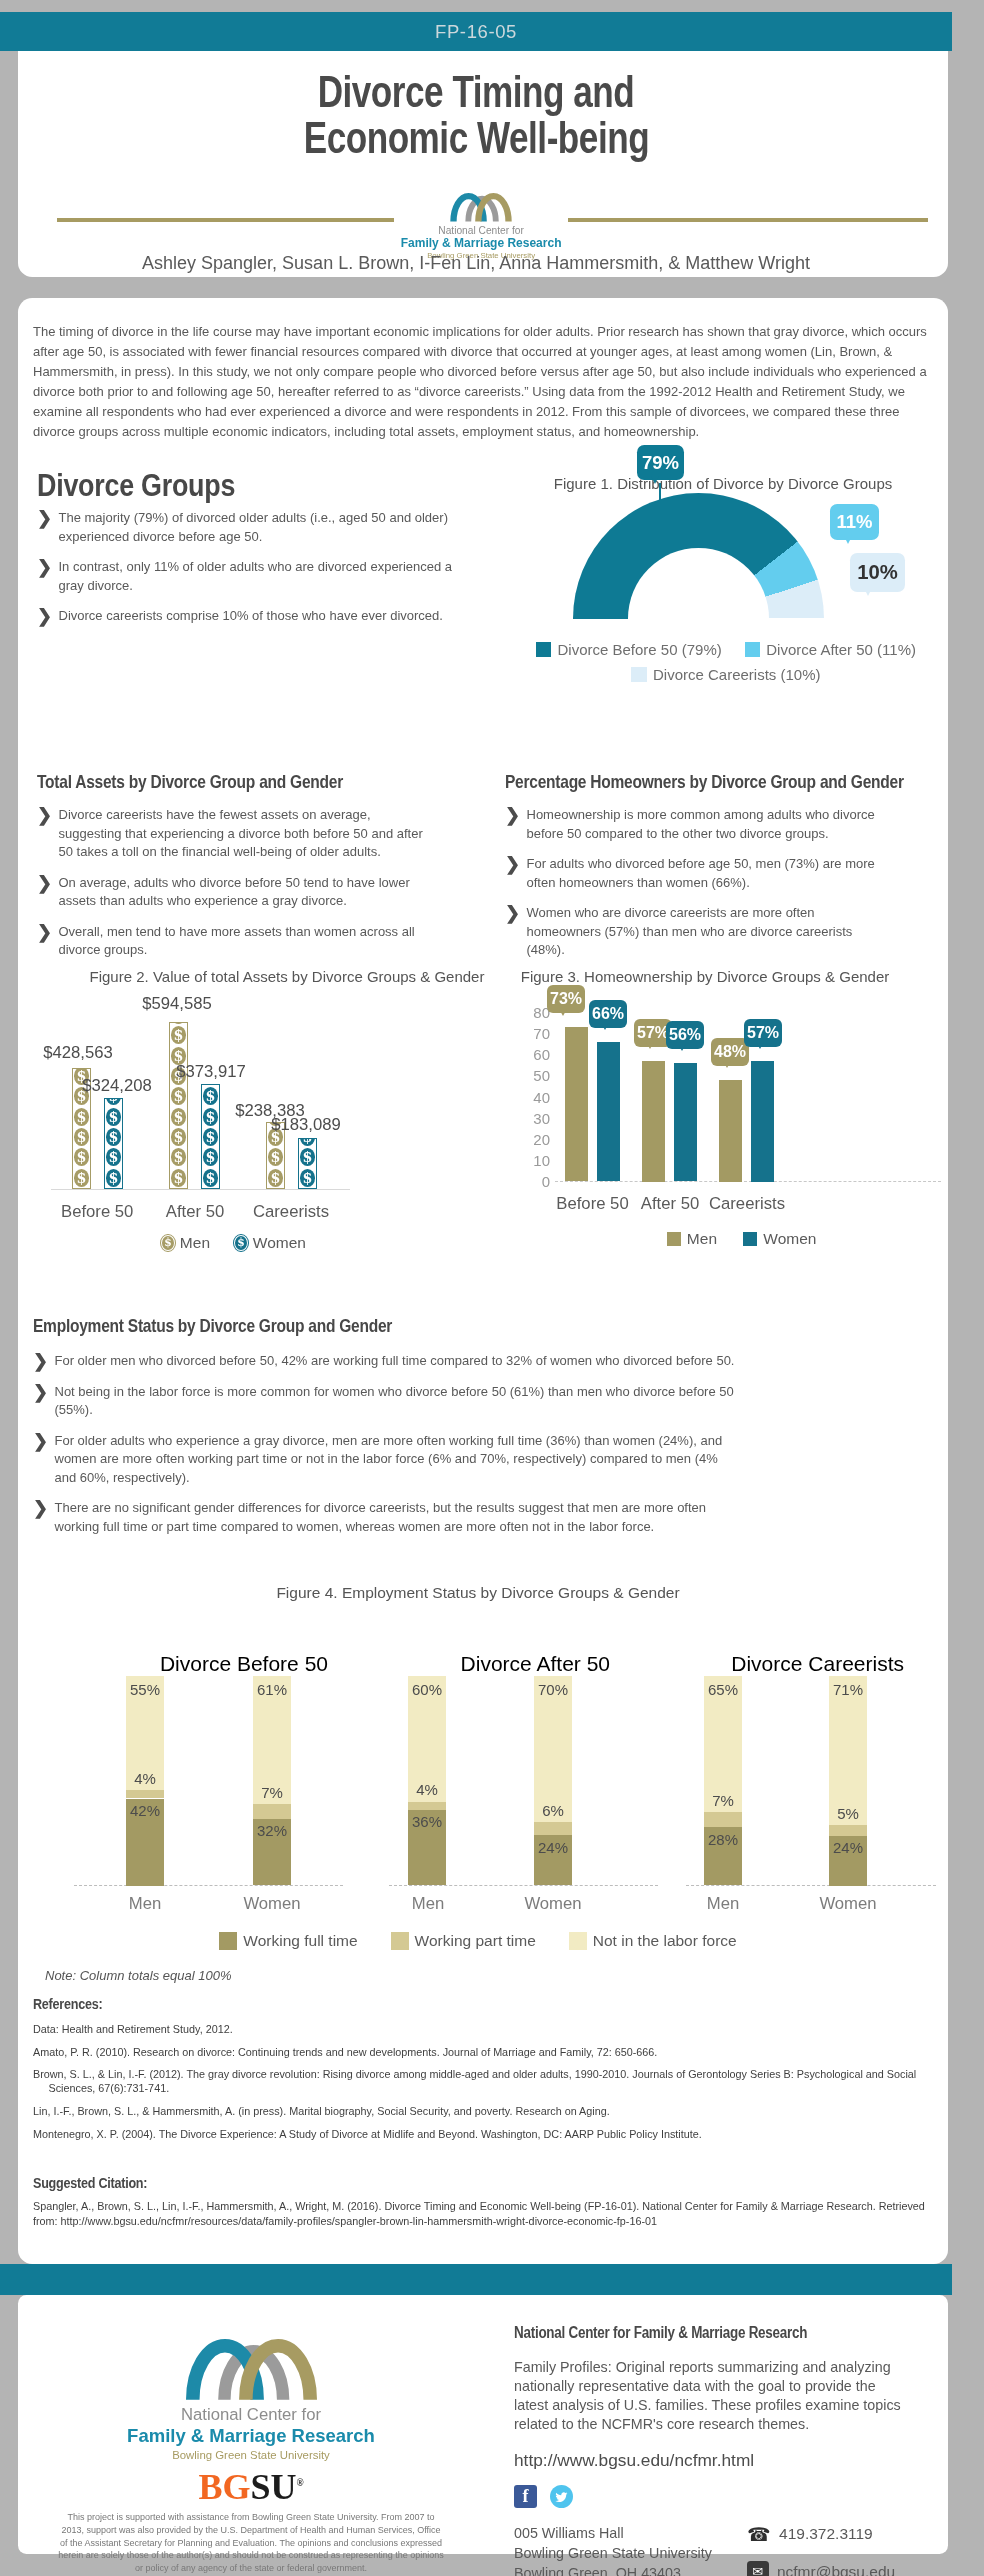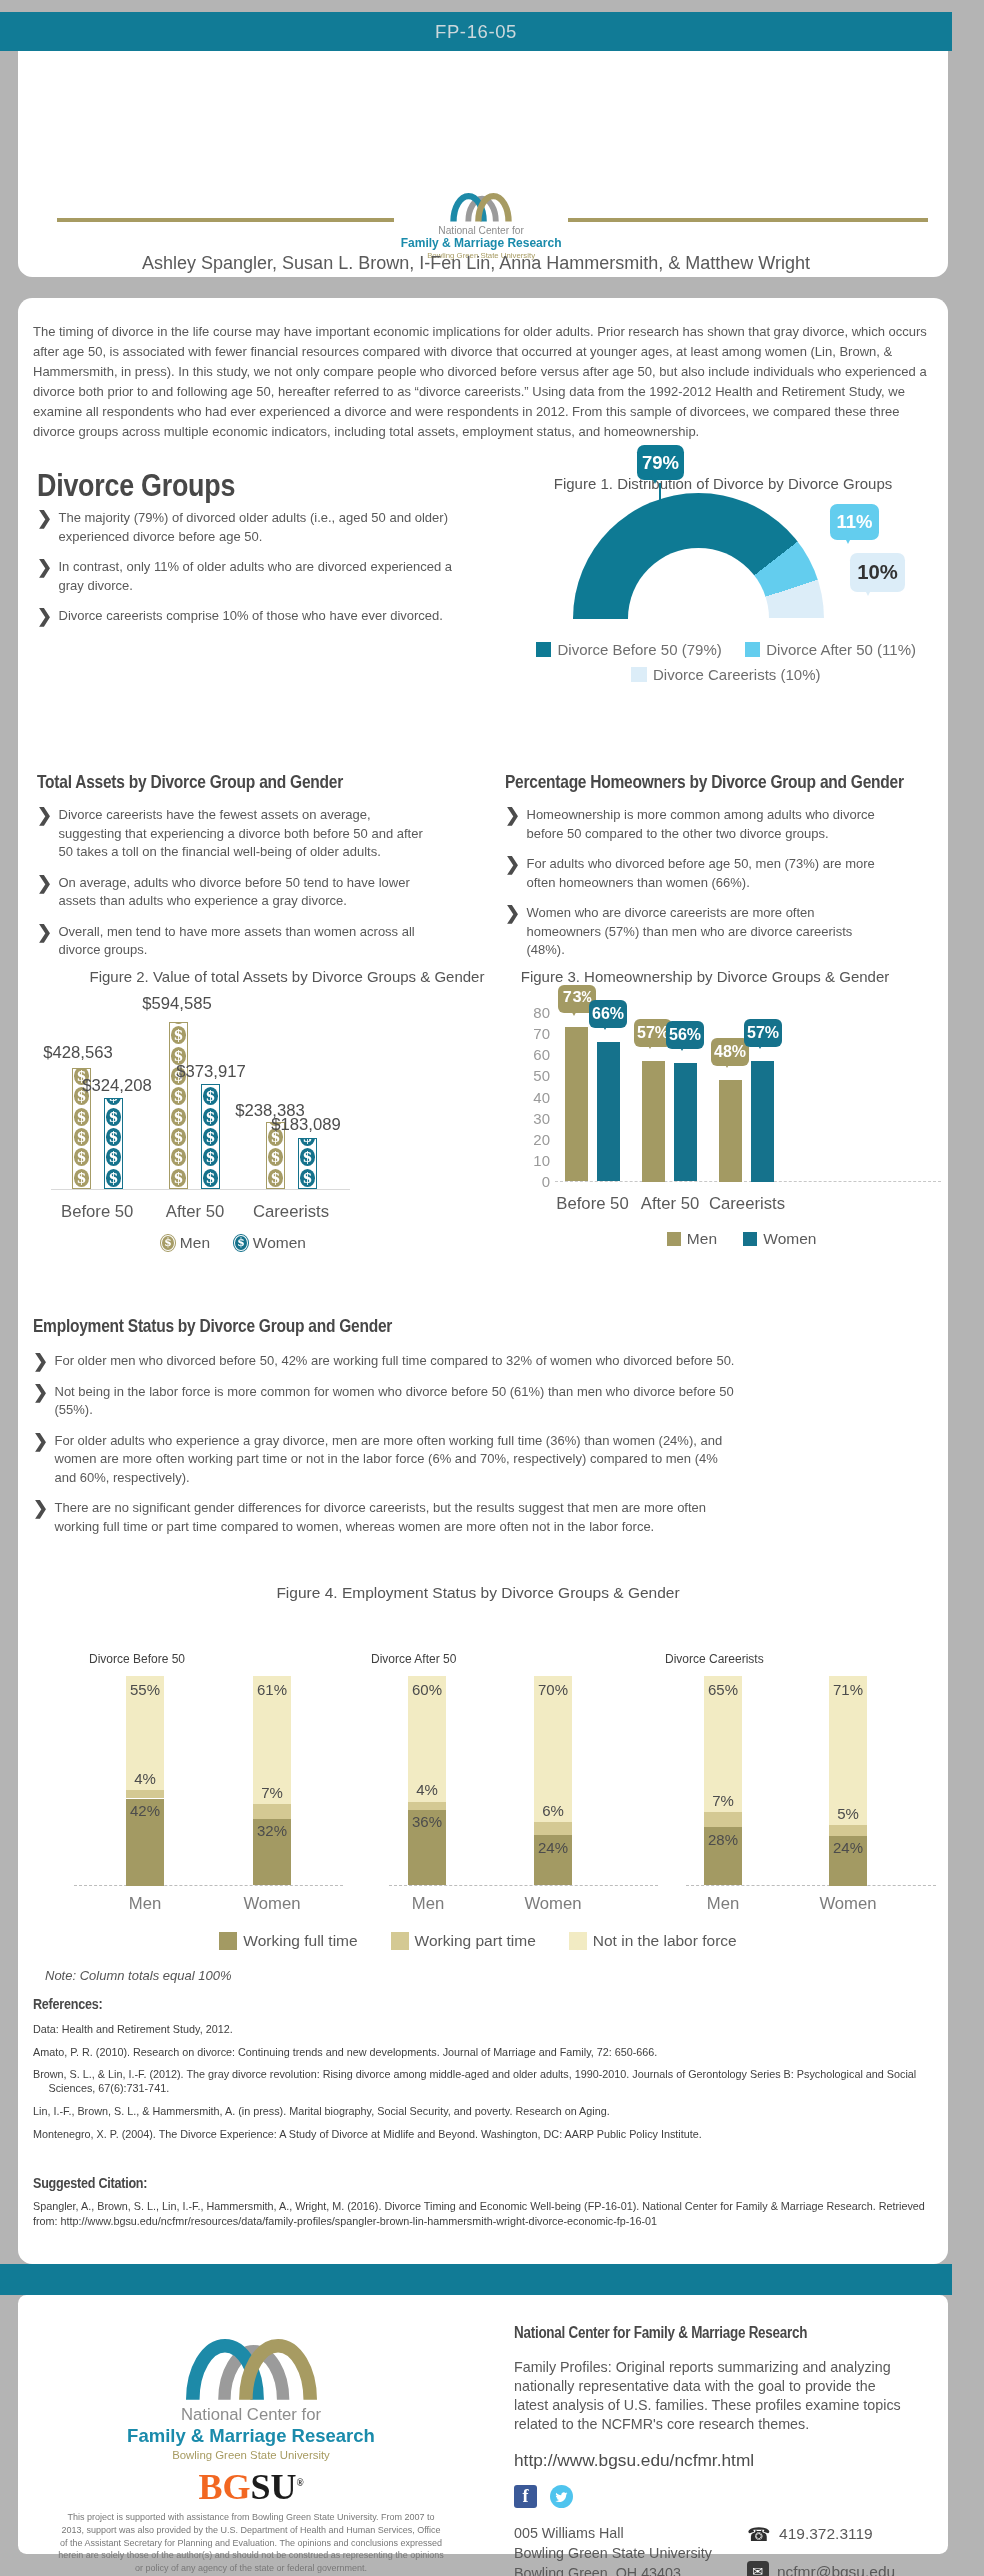--- a/index.html
+++ b/index.html
@@ -60,21 +60,21 @@
   .tick{position:absolute;width:24px;text-align:right;font-size:15px;color:#9a9a9a;}
   .f3dash{position:absolute;left:29px;top:189px;width:386px;border-top:1.8px dashed #c8c8c8;}
   .hbar{position:absolute;width:23px;background:var(--c);}
   .bub{position:absolute;width:38px;height:27.5px;border-radius:6px;background:var(--c);text-align:center;font-size:16px;font-weight:bold;color:#fff;line-height:27.5px;}
   .bub::after{content:"";position:absolute;bottom:-6.6px;left:12px;border:4.2px solid transparent;border-top:7.2px solid var(--c);}
   #f3legend{position:absolute;left:108px;top:238px;width:215px;display:flex;justify-content:center;gap:26px;}
   .lgsq{display:inline-flex;align-items:center;gap:6px;font-size:15.5px;color:#5a5a5a;}
   .lgsq .sw{width:14.3px;height:14.3px;}
   
   #fig4{position:absolute;left:36px;top:1650px;width:914px;height:311px;}
-  .gname{position:absolute;width:239px;text-align:left;font-size:12px;color:#404040;top:2.4px;}
+  .gname{position:absolute;width:239px;text-align:right;font-size:21px;color:#000000;top:2.4px;}
   .scol{position:absolute;top:26px;width:38px;height:209px;}
   .seg{position:absolute;left:0;width:38px;}
   .slab{position:absolute;width:38px;text-align:center;font-size:15px;color:#4c4c4c;}
   .xlab{position:absolute;width:72px;text-align:center;font-size:16.7px;color:#7c7c7c;top:244px;}
   .f4dash{position:absolute;top:235px;border-top:1.8px dashed #bdbdbd;}
   #f4legend{position:absolute;left:143px;top:282px;width:598px;display:flex;justify-content:center;gap:33px;}
   .lgsq .swb{width:18px;height:18px;display:inline-block;}
   .note{position:absolute;left:45px;top:1968px;font-size:13px;font-style:italic;color:#555;}
   
   .ref{font-size:10.8px;line-height:13.7px;color:#3f3f3f;margin-bottom:9px;padding-left:15.5px;text-indent:-15.5px;}
@@ -107,20 +107,24 @@
 </head>
 <body>
 
 <div class="page">
 
   <div class="topbar">
     <span>FP-16-05</span>
   </div>
 
   <section class="card title-card"></section>
+  <div class="big-title">
+    <span class="sq">Divorce Timing and</span><br>
+    <span class="sq">Economic Well-being</span>
+  </div>
   <div class="gold-rule abs"></div>
   <div class="logo-block">
     <svg width="72" height="45" viewBox="0 0 240 170">
       <path d="M72 168 A52 86 0 0 1 176 168" stroke="#9b9b9b" stroke-width="22" fill="none"></path>
       <path d="M16 168 A57 96 0 0 1 130 168" stroke="#1d8aa8" stroke-width="24" fill="none"></path>
       <path d="M110 168 A57 96 0 0 1 224 168" stroke="#a79b62" stroke-width="24" fill="none"></path>
     </svg>
     <div class="l1">National Center for</div>
     <div class="l2">Family &amp; Marriage Research</div>
     <div class="l3">Bowling Green State University</div>
@@ -288,21 +292,21 @@
   <div class="tick" style="left: 0px; top: 181px;">0</div>
       <div class="tick" style="left: 0px; top: 160px;">10</div>
       <div class="tick" style="left: 0px; top: 139px;">20</div>
       <div class="tick" style="left: 0px; top: 118px;">30</div>
       <div class="tick" style="left: 0px; top: 97px;">40</div>
       <div class="tick" style="left: 0px; top: 75px;">50</div>
       <div class="tick" style="left: 0px; top: 54px;">60</div>
       <div class="tick" style="left: 0px; top: 33px;">70</div>
       <div class="tick" style="left: 0px; top: 12px;">80</div>
       <div class="hbar" style="left: 39px; top: 35px; height: 154px; --c: #a39a63;"></div>
-      <div class="bub" style="left: 32px; top: -6.6px; font-family: Liberation Mono, monospace; --c: #a39a63;">73%</div>
+      <div class="bub" style="left: 21px; top: -6.6px; --c: #a39a63;">73%</div>
       <div class="hbar" style="left: 116px; top: 69px; height: 121px; --c: #a39a63;"></div>
       <div class="bub" style="left: 108px; top: 27px; --c: #a39a63;">57%</div>
       <div class="hbar" style="left: 193px; top: 88px; height: 102px; --c: #a39a63;"></div>
       <div class="bub" style="left: 185px; top: 46px; --c: #a39a63;">48%</div>
       <div class="hbar" style="left: 71px; top: 50px; height: 139px; --c: #15728c;"></div>
       <div class="bub" style="left: 63px; top: 8.4px; --c: #15728c;">66%</div>
       <div class="hbar" style="left: 148px; top: 71px; height: 118px; --c: #15728c;"></div>
       <div class="bub" style="left: 140px; top: 29px; --c: #15728c;">56%</div>
       <div class="hbar" style="left: 225px; top: 69px; height: 121px; --c: #15728c;"></div>
       <div class="bub" style="left: 218px; top: 27px; --c: #15728c;">57%</div>

